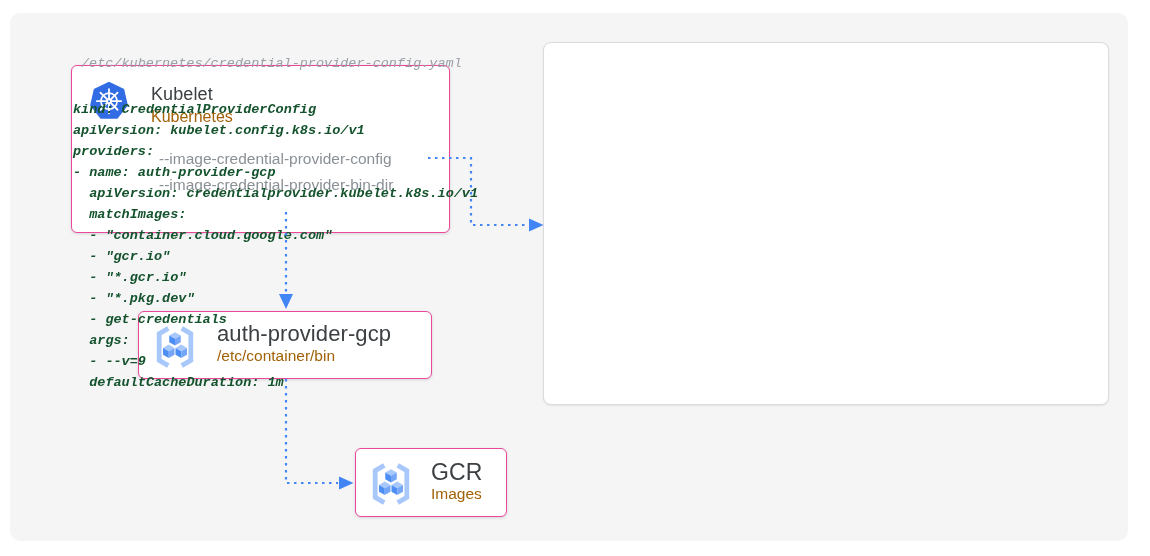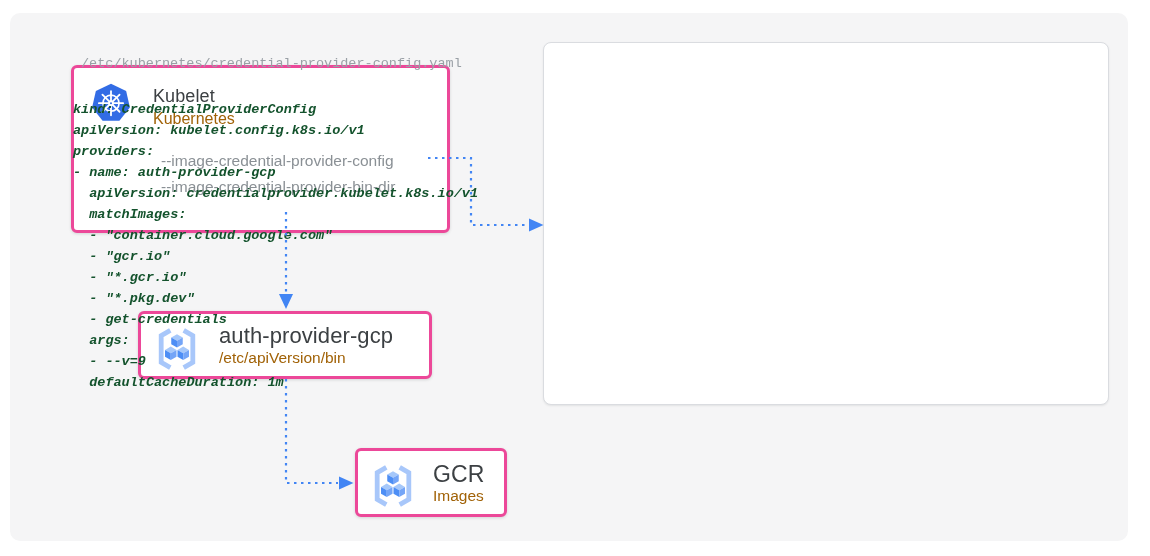--- a/index.html
+++ b/index.html
@@ -15,21 +15,21 @@
   .canvas {
     position: absolute;
     left: 10px; top: 13px;
     width: 1118px; height: 528px;
     background: #f5f5f6;
     border-radius: 10px;
   }
   .card {
     position: absolute;
     background: #ffffff;
-    border: 3px solid #ec4899;
+    border: 1px solid #ec4899;
     border-radius: 6px;
     box-shadow: 0 1px 3px rgba(60,64,67,0.18);
   }
   .card-kubelet { left: 71px; top: 65px; width: 379px; height: 168px; }
   .card-auth    { left: 138px; top: 311px; width: 294px; height: 68px; }
   .card-gcr     { left: 355px; top: 448px; width: 152px; height: 69px; }
 
   .node-icon { position: absolute; }
   .k8s-icon  { left: 16px; top: 15px; width: 42px; height: 42px; }
   .gcr-icon-a { left: 13px; top: 12px; width: 46px; height: 46px; }
@@ -68,20 +68,21 @@
     width: 566px; height: 363px;
     background: #ffffff;
     border: 1px solid #dadce0;
     border-radius: 8px;
     box-shadow: 0 1px 2px rgba(60,64,67,0.10);
   }
   .code-filename {
     position: absolute;
     left: 81px; top: 56px;
     font-family: "Liberation Mono", "DejaVu Sans Mono", monospace;
+    font-style: italic;
     font-size: 13.5px;
     color: #9aa0a6;
     white-space: pre;
   }
   .code-block {
     position: absolute;
     left: 73px; top: 99px;
   }
   .code-line {
     font-family: "Liberation Mono", "DejaVu Sans Mono", monospace;
@@ -146,21 +147,21 @@
           <polygon points="35,43 47,50 35,57 23,50" fill="#a6c8fa"></polygon>
           <polygon points="23,50 35,57 35,71 23,64" fill="#4d8ef5"></polygon>
           <polygon points="47,50 35,57 35,71 47,64" fill="#74a5f7"></polygon>
           <polygon points="61,43 73,50 61,57 49,50" fill="#a6c8fa"></polygon>
           <polygon points="49,50 61,57 61,71 49,64" fill="#4d8ef5"></polygon>
           <polygon points="73,50 61,57 61,71 73,64" fill="#74a5f7"></polygon>
         </g>
       </svg>
     </span>
     <div class="node-title">auth-provider-gcp</div>
-    <div class="node-sub">/etc/apiVersion/bin</div>
+    <div class="node-sub">/etc/container/bin</div>
   </div>
 
   <div class="card card-gcr">
     <span class="node-icon gcr-icon-b">
       <svg viewBox="0 0 96 96" width="46" height="46" aria-hidden="true">
         <path d="M34 9 L15 20 L15 76 L34 87" stroke="#a8c7fa" stroke-width="10" fill="none"></path>
         <path d="M62 9 L81 20 L81 76 L62 87" stroke="#a8c7fa" stroke-width="10" fill="none"></path>
         <g>
           <polygon points="48,17 60,24 48,31 36,24" fill="#a6c8fa"></polygon>
           <polygon points="36,24 48,31 48,45 36,38" fill="#4d8ef5"></polygon>

